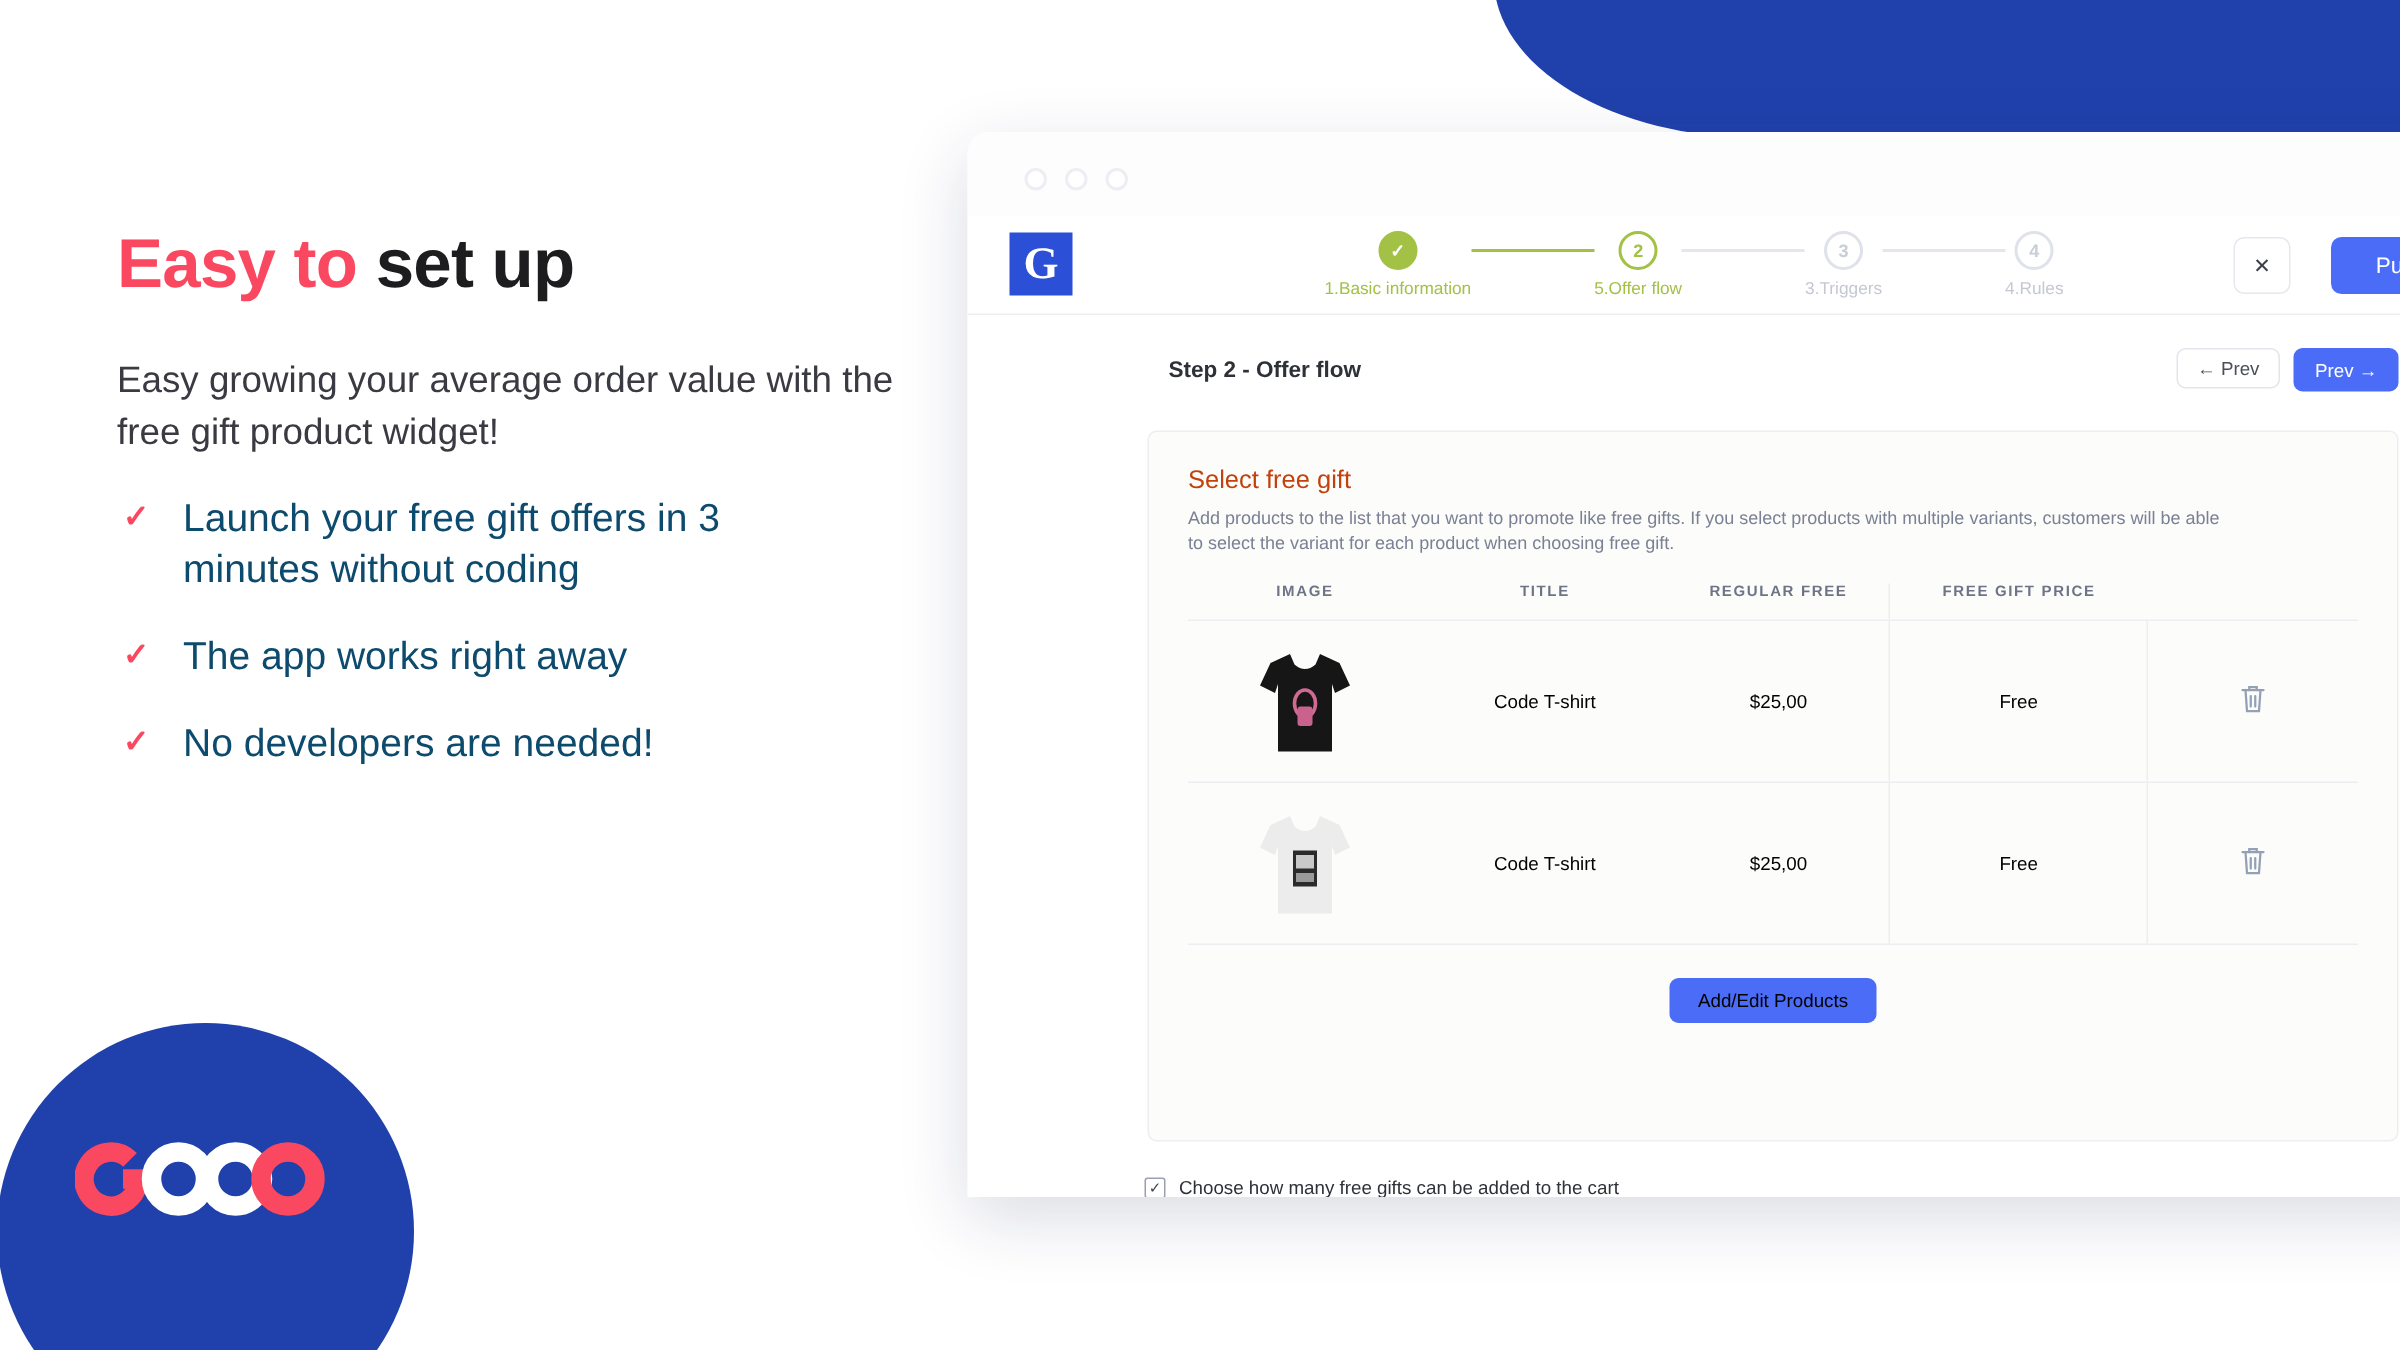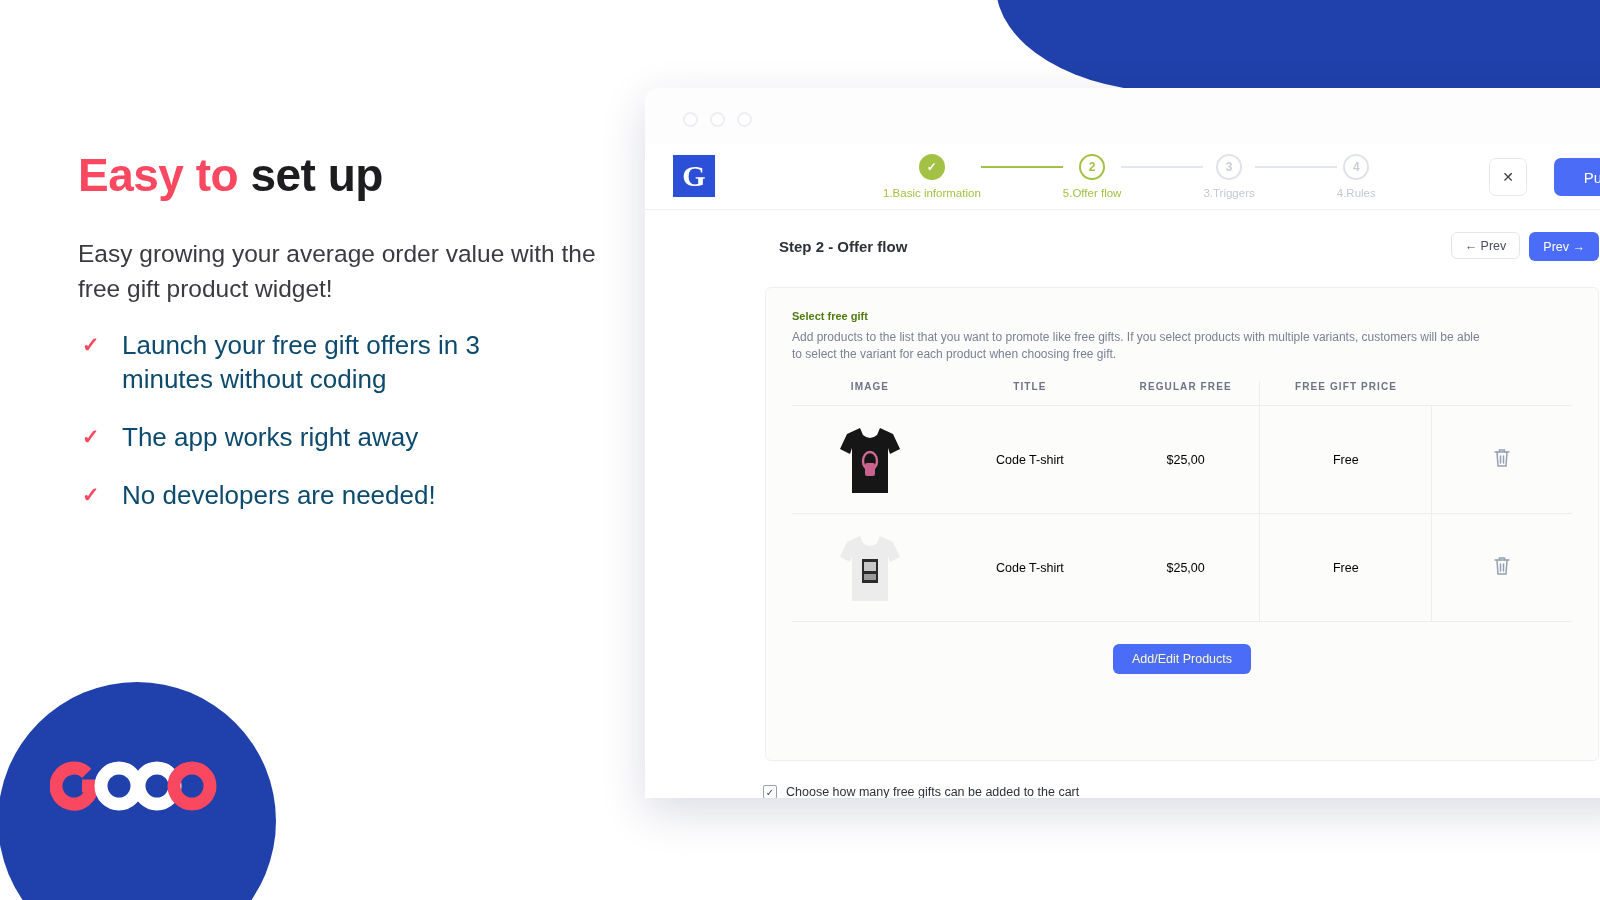--- a/index.html
+++ b/index.html
@@ -138,21 +138,21 @@
   .card {
     margin: 26px 46px 0 120px;
     background: #fcfcfb;
     border: 1px solid #eceef2;
     border-radius: 6px;
     padding: 22px 26px 0 26px;
     height: 474px;
     overflow: hidden;
     position: relative;
   }
-  .card-title { font-size: 11px; font-weight: 700; color: #4d7c0f; }
+  .card-title { font-size: 17px; font-weight: 400; color: #c2410c; }
   .card-desc {
     margin-top: 7px; font-size: 12px; line-height: 17px; color: #7b8194;
     width: 690px;
   }
 
   .tbl { width: 100%; margin-top: 18px; border-collapse: collapse; table-layout: fixed; }
   .tbl th {
     font-size: 10px; letter-spacing: 1.1px; color: #6e7486; font-weight: 700;
     padding-bottom: 13px; text-align: center; border-bottom: 1px solid #eceef2;
   }
@@ -164,21 +164,21 @@
   .tbl td.c-del { border-left: 1px solid #eceef2; }
   .tbl th.c-free { border-left: 1px solid #eceef2; }
   .col-img { width: 20%; } .col-title { width: 21%; }
   .col-reg { width: 19%; } .col-free { width: 22%; } .col-del { width: 18%; }
 
   .tshirt-wrap { display: flex; align-items: center; justify-content: center; }
   .trash { cursor: pointer; display: inline-block; }
 
   .addbtn-row { display: flex; justify-content: center; margin-top: 22px; }
   .add-btn {
-    background: #4a6cf7; color: #fef9c3; font-size: 12.5px;
+    background: #4a6cf7; color: #000000; font-size: 12.5px;
     padding: 8px 19px; border-radius: 6px; cursor: pointer;
   }
 
   .opts { margin: 24px 46px 0 118px; }
   .opt-row { display: flex; align-items: center; gap: 9px; }
   .cbox {
     width: 14px; height: 14px; border: 1px solid #9aa0b0; border-radius: 2px;
     background: #fff; display: flex; align-items: center; justify-content: center;
     font-size: 10px; color: #3a3f4c; cursor: pointer;
   }

